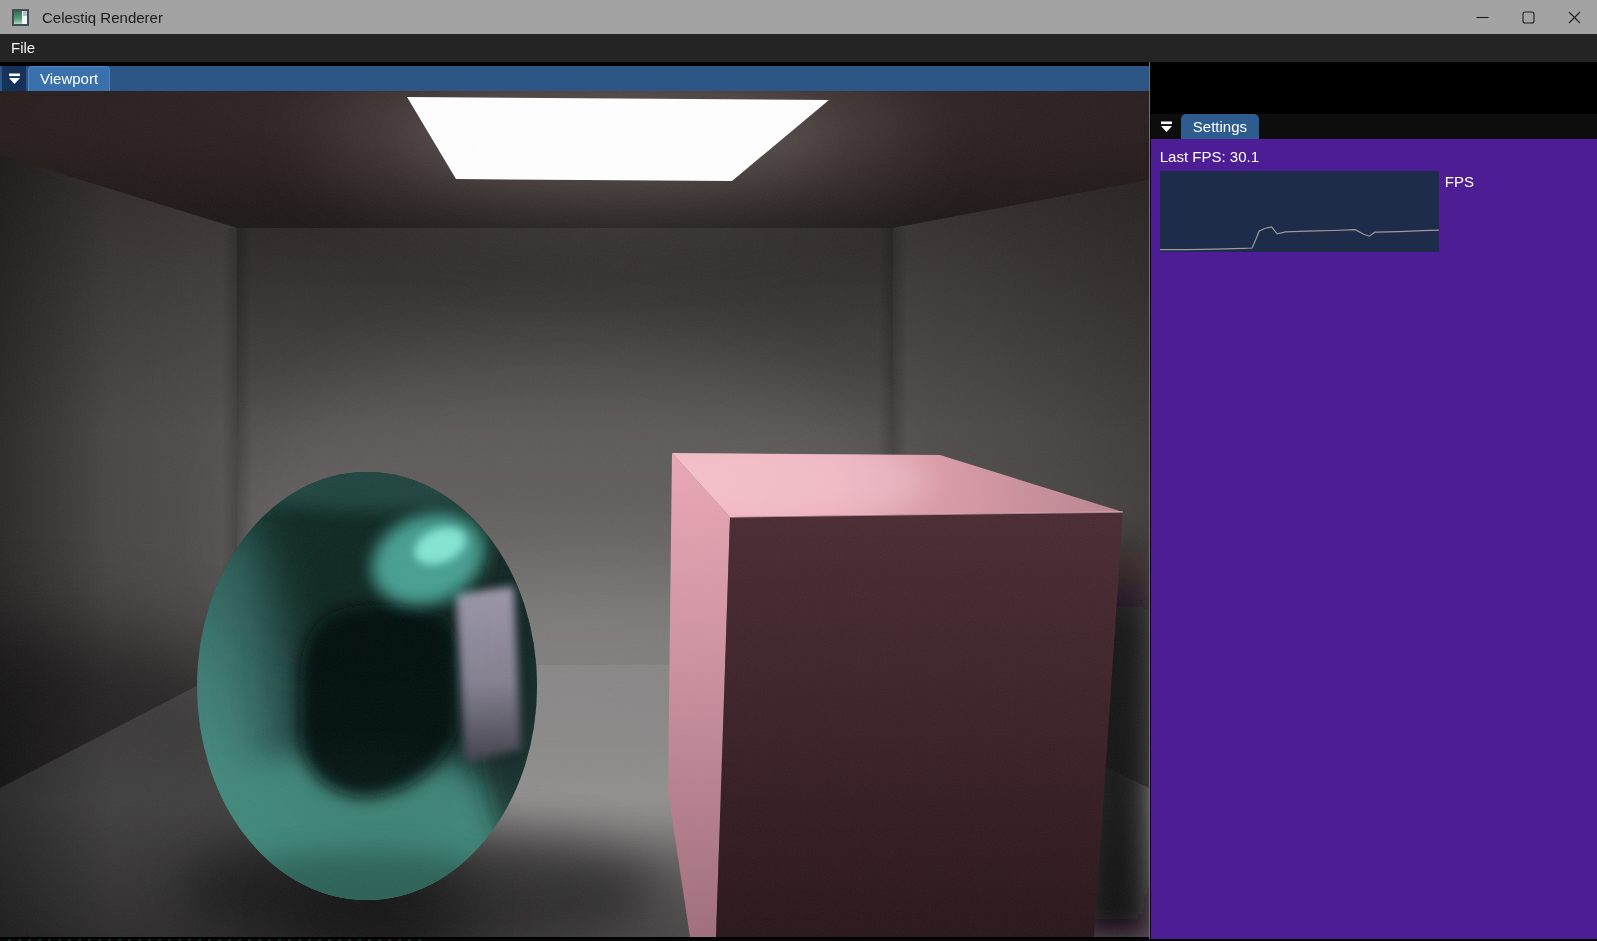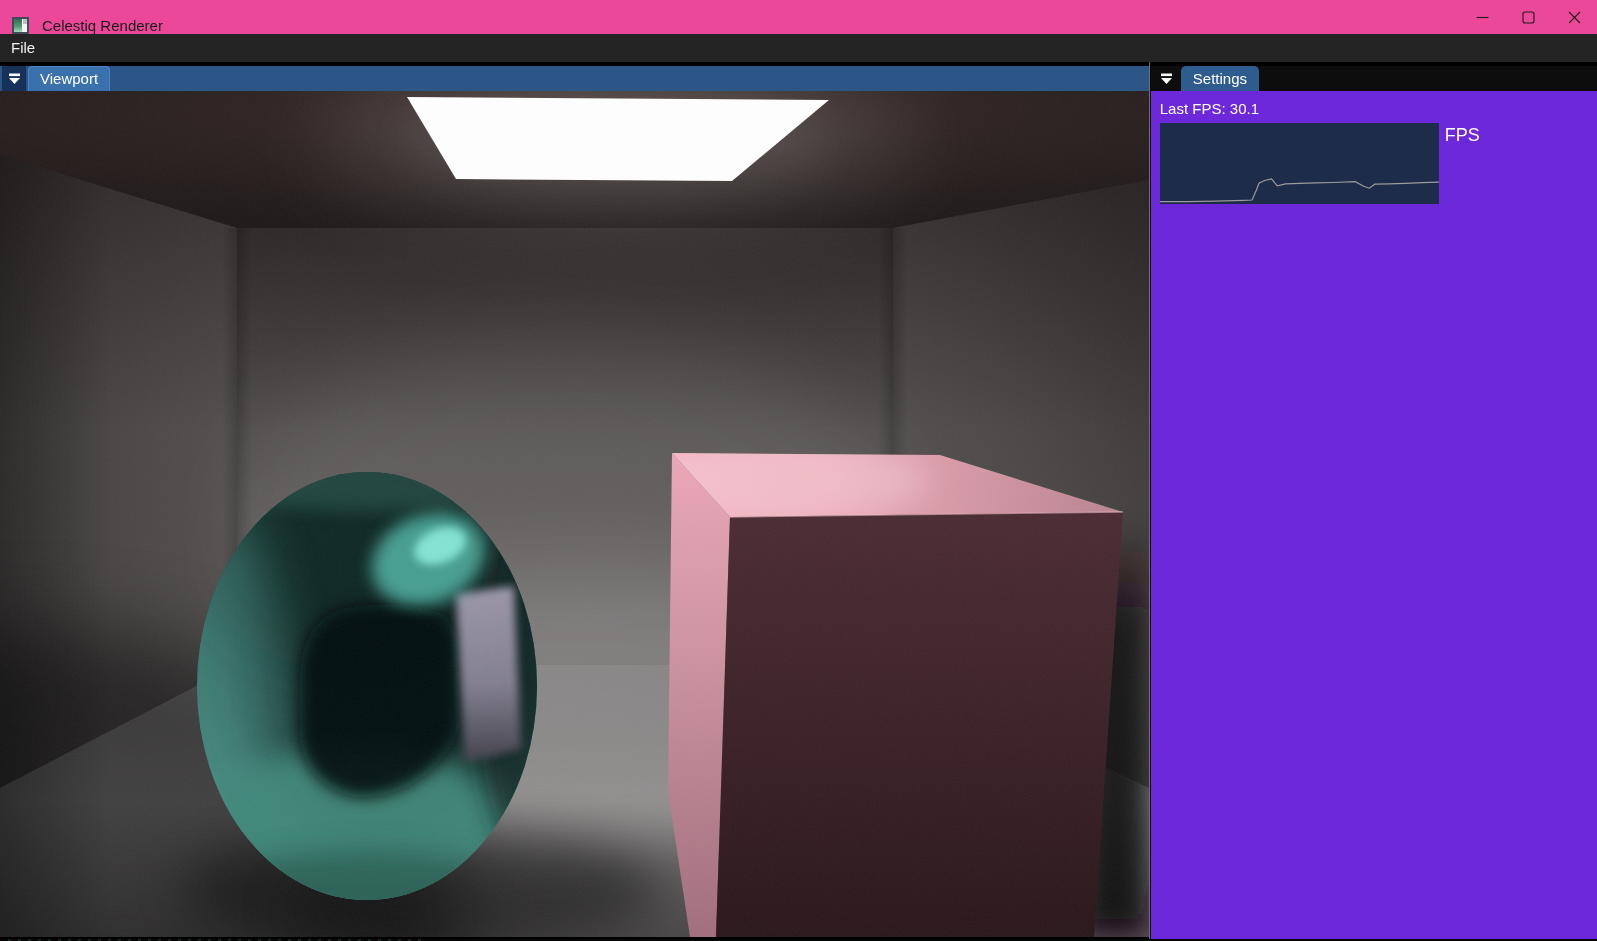--- a/index.html
+++ b/index.html
@@ -4,21 +4,21 @@
 <style>
   html,body{margin:0;padding:0;}
   body{
     width:1597px;height:941px;background:#000;overflow:hidden;
     font-family:"Liberation Sans",sans-serif;
     -webkit-font-smoothing:antialiased;
     position:relative;
   }
   
   .titlebar{
-    height:34px;background:#ec4899;display:flex;align-items:flex-end;
+    height:34px;background:#a3a3a3;display:flex;align-items:center;
     position:relative;
   }
   .app-icon{
     width:17px;height:17px;margin-left:12px;position:relative;
     background:#f4f4f4;border:2px solid #414c55;box-sizing:border-box;flex:0 0 auto;
   }
   .app-icon .teal{
     position:absolute;left:0px;top:0px;bottom:0px;width:8px;
     background:linear-gradient(180deg,#2f6e57 0%,#4e9a72 55%,#a7d8be 100%);
   }
@@ -34,21 +34,21 @@
   .win-btn svg{display:block;}
   
   .menubar{
     height:28px;background:#242424;display:flex;align-items:center;
   }
   .menu-item{color:#f2f2f2;font-size:15px;padding:0 11px;line-height:28px;}
   
   .dock{display:flex;height:877px;background:#000;}
   .panel{display:flex;flex-direction:column;}
   .viewport-window{width:1165px;background:#000;}
-  .settings-window{width:502px;background:#6d28d9;}
+  .settings-window{width:502px;background:#4c1d95;margin-top:48px;}
   .splitter{width:2px;background:linear-gradient(90deg,#6f6f6f 0 1px,#0a0a0a 1px 2px);}
   
   .tabbar{height:29px;padding-top:4px;box-sizing:border-box;display:flex;align-items:flex-end;}
   .vp-bar{background:linear-gradient(180deg,#000 0 4px,#2b5685 4px 100%);}
   .st-bar{background:linear-gradient(180deg,#000 0 4px,#0d0d0d 4px 100%);}
   .collapse-btn{
     width:24px;height:25px;display:flex;align-items:center;justify-content:center;
     border:0;padding:0;flex:0 0 auto;
   }
   .vp-collapse{background:#17325a;margin-left:2px;}
@@ -62,21 +62,21 @@
     box-shadow:inset 0 1px 0 #4d86c8,inset 1px 0 0 #4d86c8,inset -1px 0 0 #4d86c8;
   }
   .tab-settings{background:#2e5c8f;}
   
   .scene{position:relative;width:1149px;height:846px;background:#000;overflow:hidden;}
   .scene svg{position:absolute;left:0;top:0;}
   
   .settings-content{padding:9px 12px 0 9px;color:#fff;font-size:15px;}
   .fps-row{display:flex;align-items:flex-start;margin-top:6px;}
   .fps-plot{display:block;background:#1d2c49;}
-  .fps-plot-label{margin-left:6px;margin-top:2px;font-size:18px;color:#fff;}
+  .fps-plot-label{margin-left:6px;margin-top:2px;font-size:15px;color:#fff;}
   .frame-count{margin-top:7px;}
   .last-fps{line-height:17px;}
   
   .bottom-strip{
     position:absolute;left:0;bottom:0;width:1597px;height:2px;background:#060606;
   }
   .bottom-strip .flecks{
     position:absolute;left:8px;top:0;width:420px;height:2px;opacity:.5;
     background:repeating-linear-gradient(90deg,rgba(46,122,96,.55) 0 3px,transparent 3px 10px);
   }

